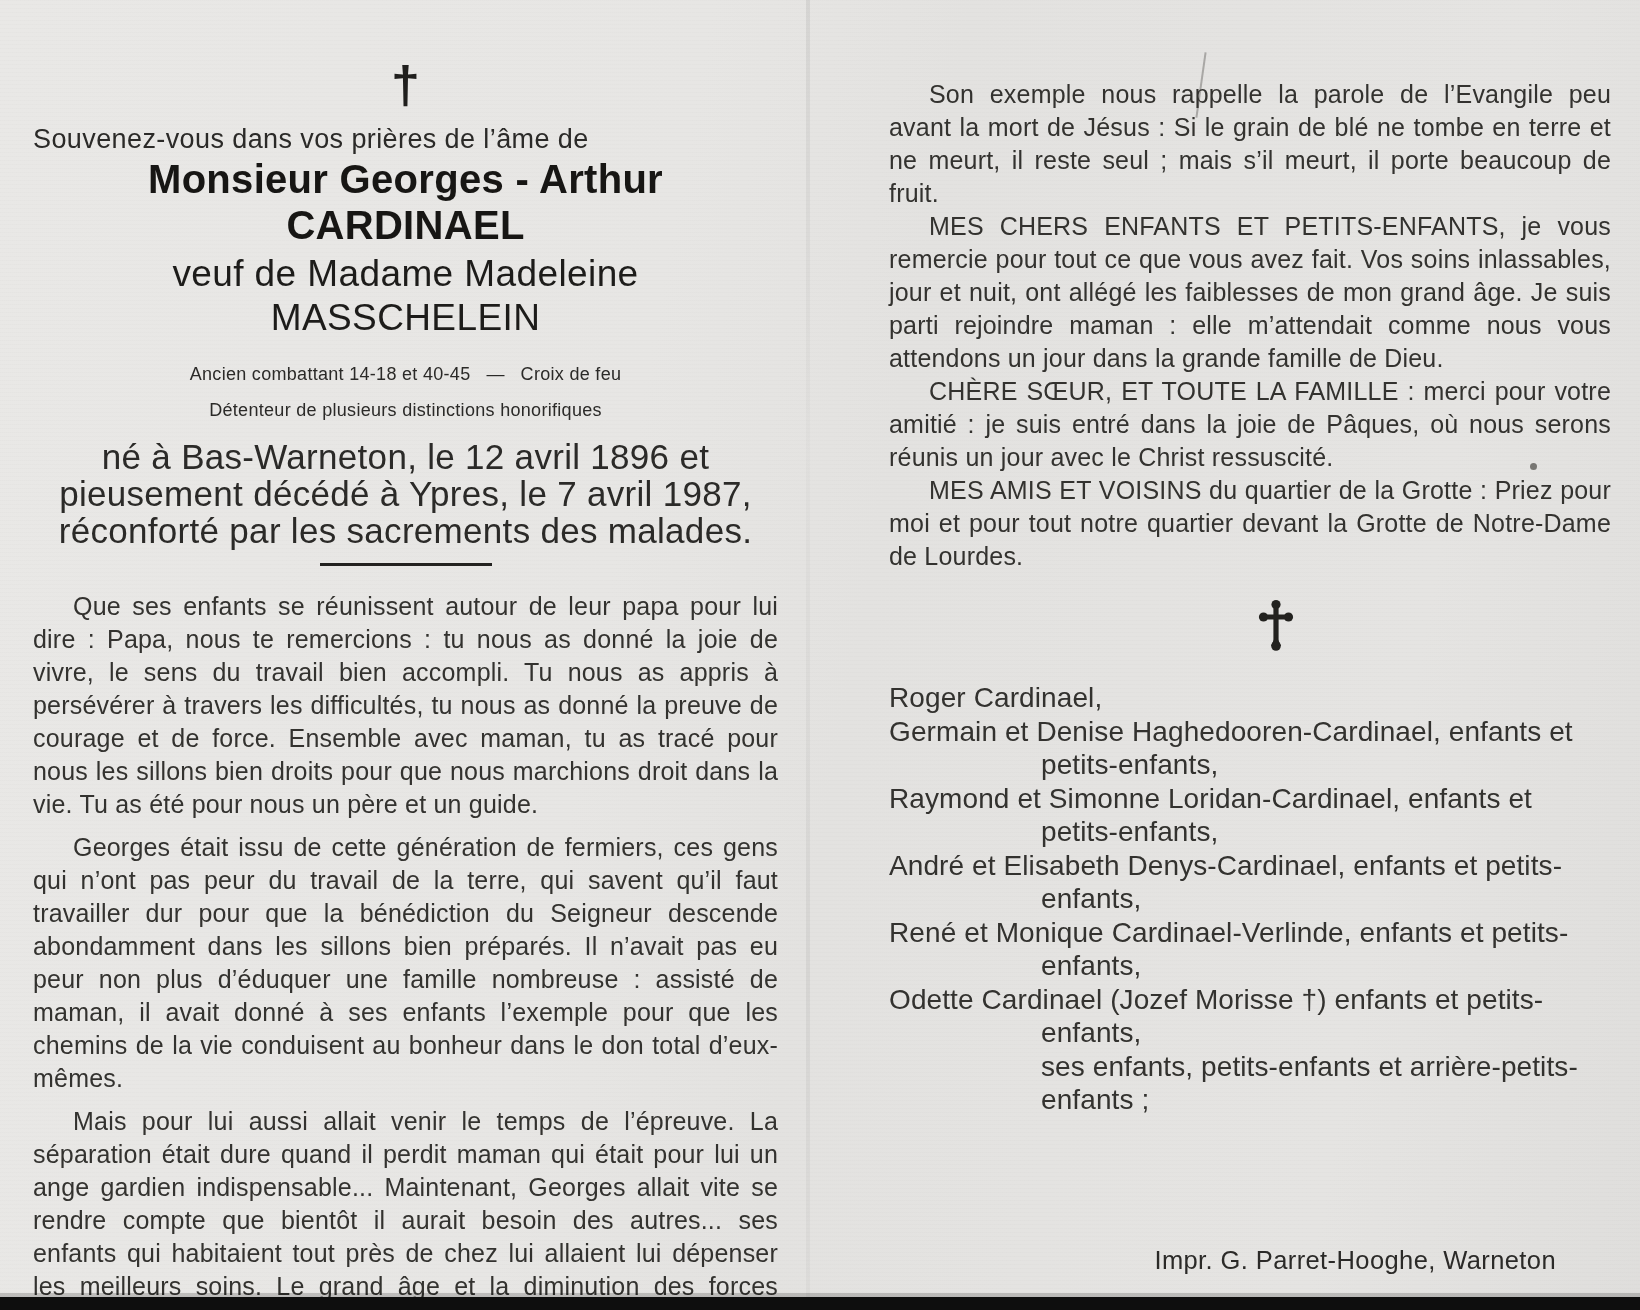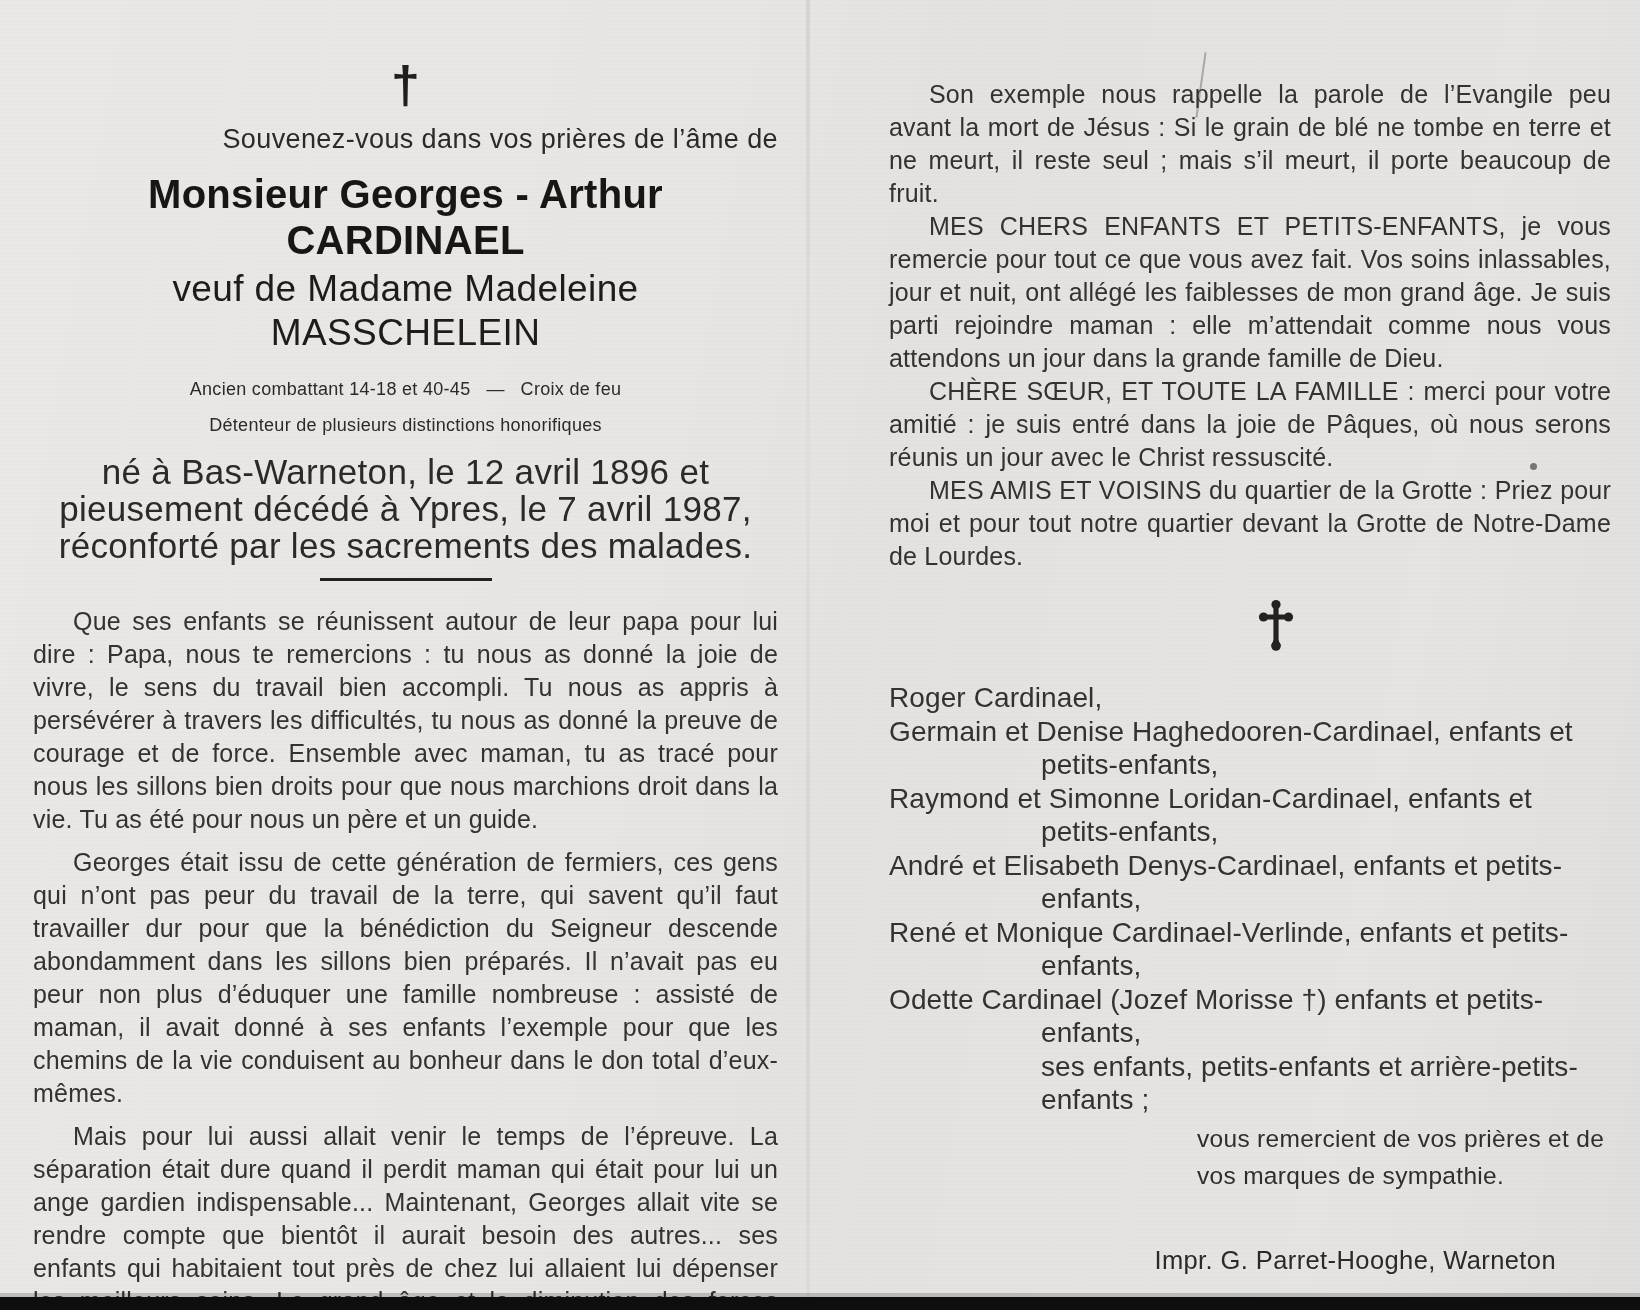--- a/index.html
+++ b/index.html
@@ -11,22 +11,22 @@
     color:#32312f;
     background:
       repeating-linear-gradient(180deg, rgba(0,0,0,0.012) 0 1px, rgba(255,255,255,0.01) 1px 4px),
       linear-gradient(100deg,#e9e8e6 0%,#e7e6e4 38%,#e3e2e0 52%,#e5e4e2 82%,#dfdedc 100%);
   }
   .page{position:absolute;top:0;}
   .left-page{left:33px;width:745px;}
   .right-page{left:889px;width:722px;}
 
   .cross-top{margin-top:62px;text-align:center;font-size:52px;line-height:0.9;font-weight:700;color:#201f1d;}
-  .intro-line{margin-top:14px;text-align:right;font-size:27px;line-height:32px;letter-spacing:0.4px;color:#2b2a28;}
-  .deceased-name{margin-top:16px;text-align:center;font-size:40px;line-height:46px;font-weight:700;letter-spacing:0.3px;color:#171614;}
+  .intro-line{margin-top:14px;text-align:left;font-size:27px;line-height:32px;letter-spacing:0.4px;color:#2b2a28;}
+  .deceased-name{margin-top:1px;text-align:center;font-size:40px;line-height:46px;font-weight:700;letter-spacing:0.3px;color:#171614;}
   .widower-line{margin-top:4px;text-align:center;font-size:37px;line-height:44px;letter-spacing:0.4px;color:#1d1c1a;}
   .distinctions{margin-top:16px;text-align:center;font-size:18px;line-height:36px;letter-spacing:0.3px;color:#2b2a28;}
   .birth-death{margin-top:10px;text-align:center;font-size:35px;line-height:37px;letter-spacing:0.3px;color:#2b2a28;}
   .divider{margin:14px auto 0;width:172px;height:0;border-top:3.5px solid #232220;}
 
   .body-text p{margin:0 0 10px;font-size:25px;line-height:33px;text-align:justify;text-indent:40px;letter-spacing:0.2px;color:#33322f;}
   .left-body{margin-top:24px;}
   .right-body{margin-top:78px;}
   .right-body p{margin:0;}
 
@@ -94,21 +94,20 @@
     <div class="family-list">
       <div class="family-item">Roger Cardinael,</div>
       <div class="family-item">Germain et Denise Haghedooren-Cardinael, enfants et petits-enfants,</div>
       <div class="family-item">Raymond et Simonne Loridan-Cardinael, enfants et petits-enfants,</div>
       <div class="family-item">André et Elisabeth Denys-Cardinael, enfants et petits-enfants,</div>
       <div class="family-item">René et Monique Cardinael-Verlinde, enfants et petits-enfants,</div>
       <div class="family-item">Odette Cardinael (Jozef Morisse †) enfants et petits-enfants,</div>
       <div class="family-item indented">ses enfants, petits-enfants et arrière-petits-enfants ;</div>
     </div>
 
-    <div class="closing-thanks">vous remercient de vos prières et de vos marques de sympathie.</div>
   </div>
 
   <div class="imprint-line">Impr. G. Parret-Hooghe, Warneton</div>
 
   <div class="fold-crease"></div>
   <div class="corner-crease"></div>
   <div class="scan-speck"></div>
   <div class="scan-edge-shadow"></div>
   <div class="scanner-bar"></div>
 

